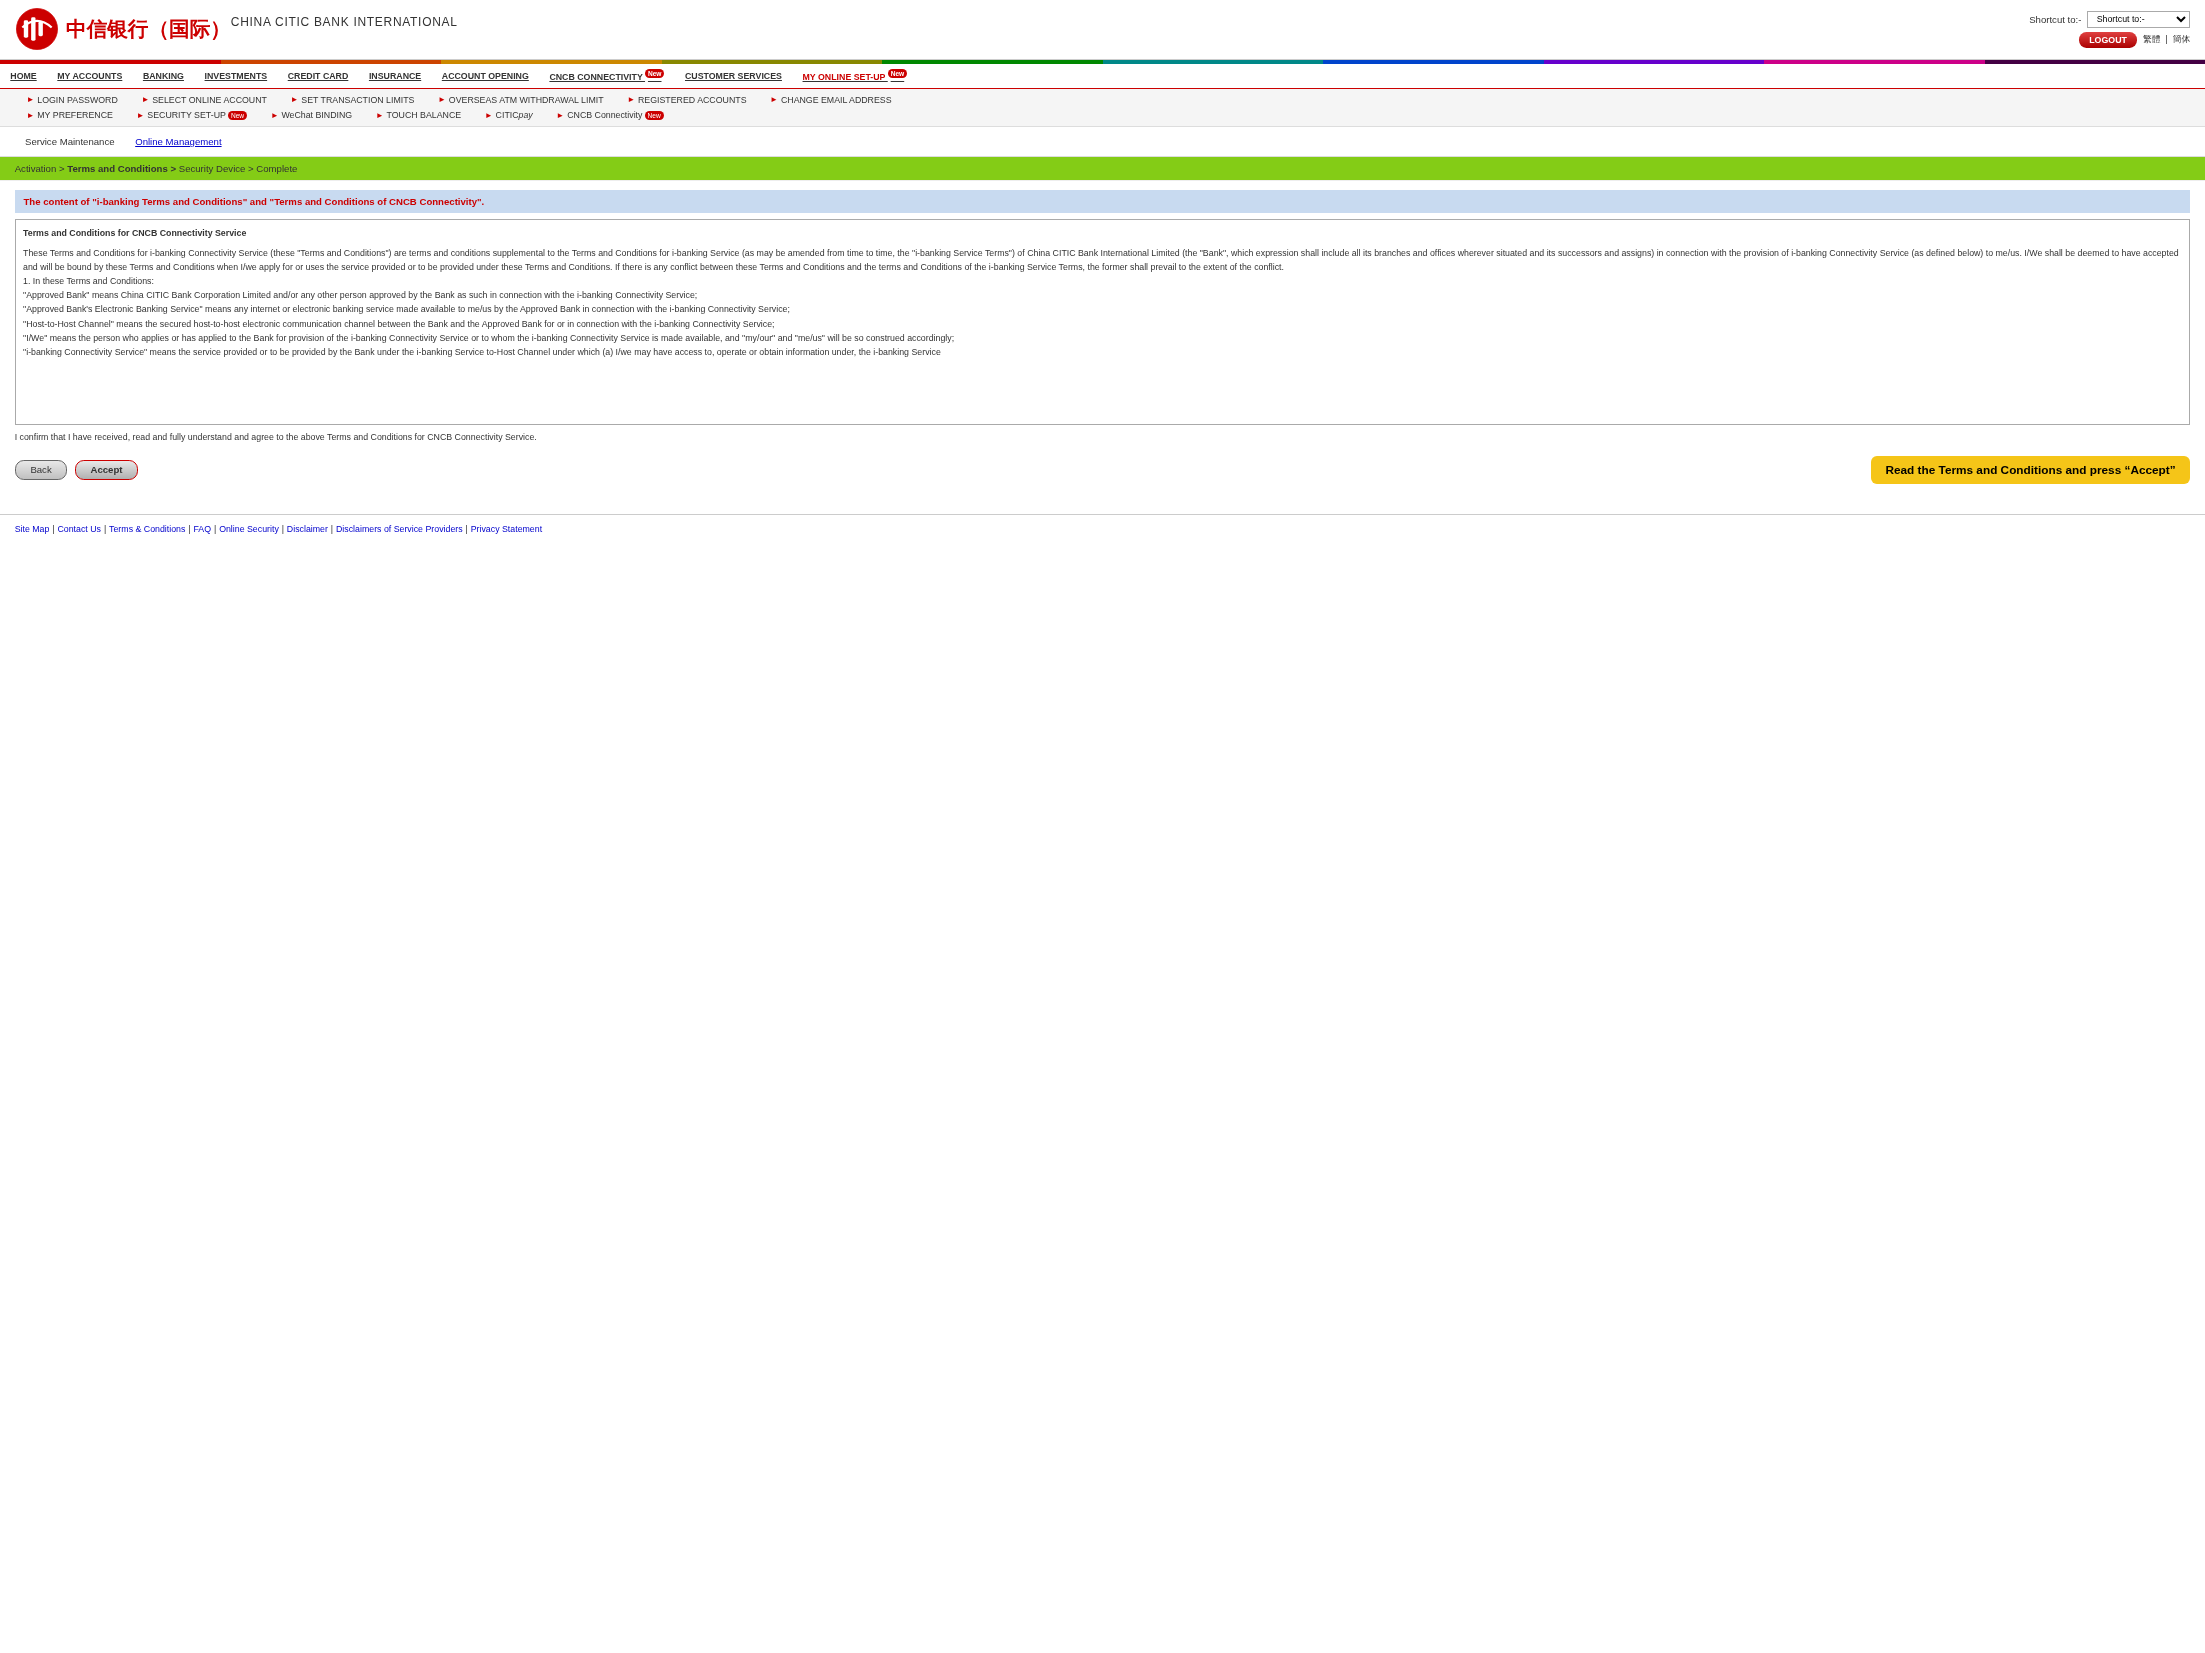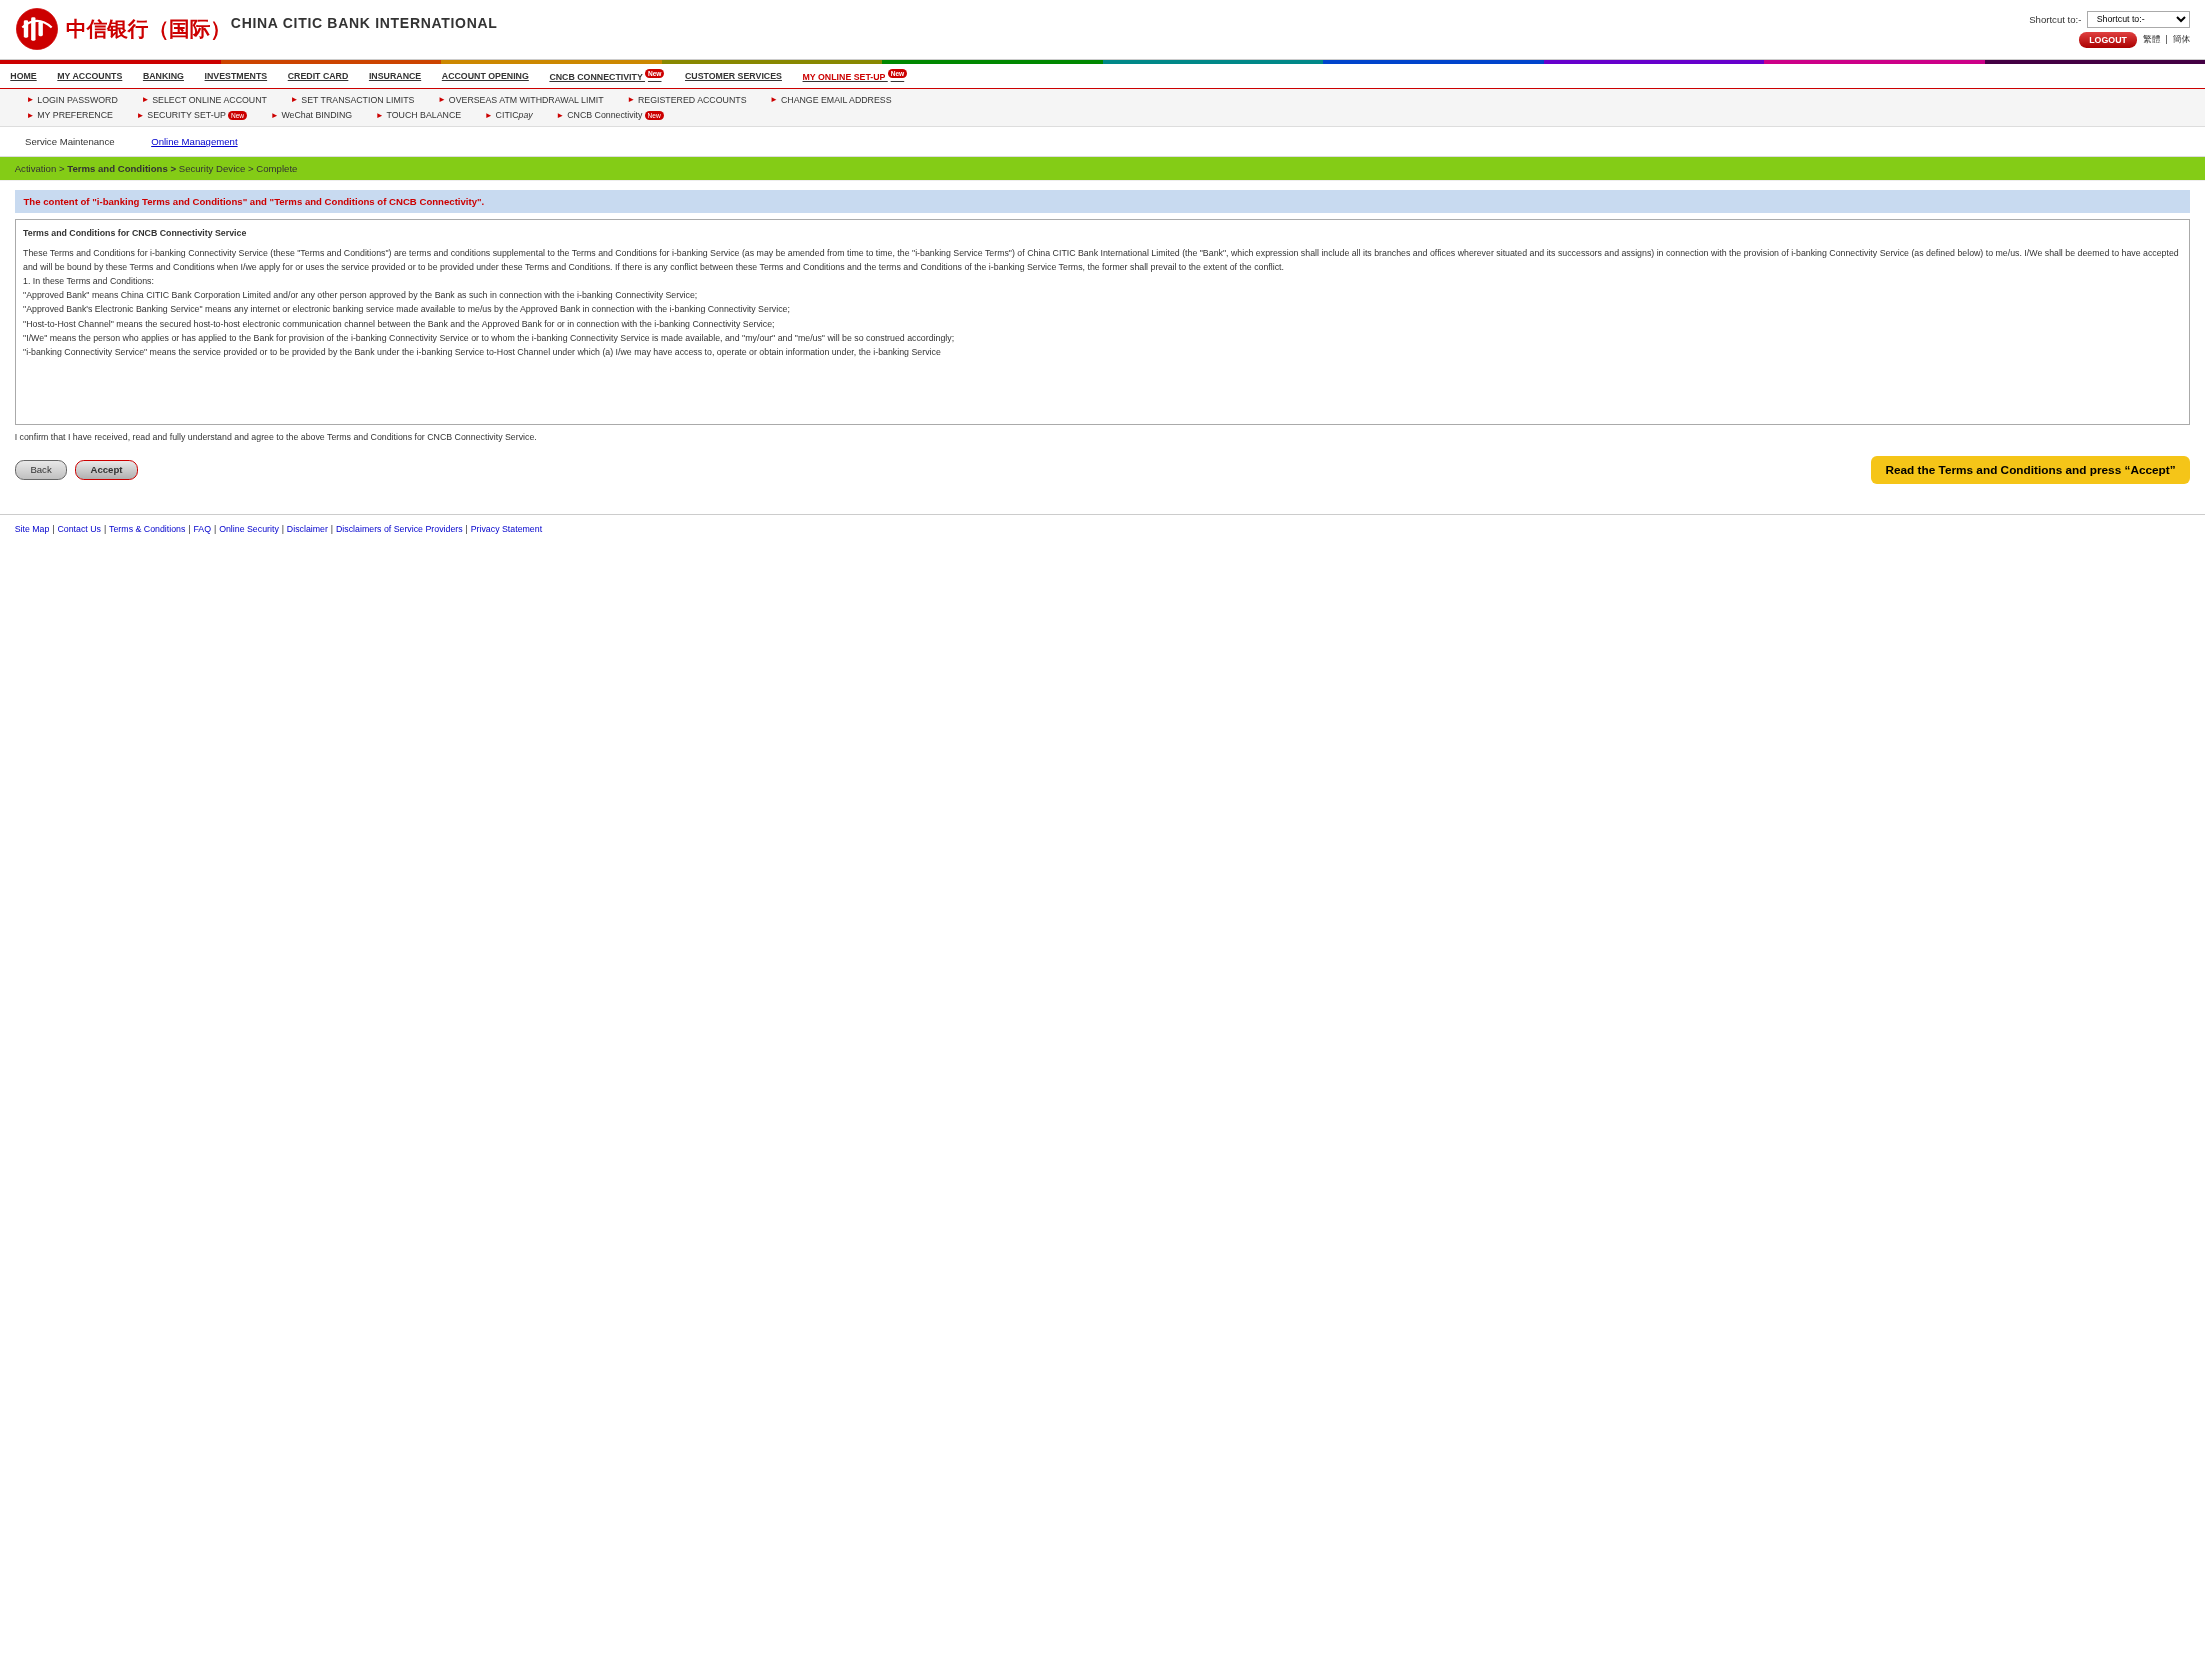--- a/index.html
+++ b/index.html
@@ -3,21 +3,21 @@
   <meta charset="utf-8">
   <style>
     * { margin: 0; padding: 0; box-sizing: border-box; }
     body { font-family: Arial, sans-serif; font-size: 9.6px; background: #fff; color: #333; }
 
     
     .header { display: flex; align-items: center; justify-content: space-between; padding: 7.4px 14.7px; border-bottom: 0.7px solid #ccc; }
     .logo-area { display: flex; align-items: center; gap: 7.4px; }
     .logo-text { display: flex; }
     .logo-chinese { font-size: 20.6px; color: #cc0000; font-weight: bold; }
-    .logo-english { font-size: 14px; color: #333; letter-spacing: 0.7px; font-weight: bold; }
+    .logo-english { font-size: 12px; color: #333; letter-spacing: 0.7px; }
 
     .header-right { display: flex; flex-direction: column; align-items: flex-end; gap: 4.4px; }
     .shortcut-row { display: flex; align-items: center; gap: 5.9px; }
     .shortcut-select { border: 0.7px solid #aaa; padding: 1.5px 4.4px; font-size: 8.8px; min-width: 103px; background: #fff; }
     .logout-row { display: flex; align-items: center; gap: 5.9px; }
     .logout-btn { background: linear-gradient(to bottom, #e04040, #aa0000); color: #fff; border: none; padding: 2.9px 10.3px; border-radius: 7.4px; font-size: 8.8px; font-weight: bold; cursor: pointer; }
     .lang-links { font-size: 8.8px; color: #333; }
     .lang-links a { color: #333; text-decoration: none; }
 
     
@@ -31,21 +31,21 @@
     .nav-badge { background: #cc0000; color: #fff; font-size: 6.6px; padding: 0.7px 2.9px; border-radius: 5.9px; font-weight: bold; vertical-align: super; }
 
     
     .sub-nav { background: #f5f5f5; border-bottom: 0.7px solid #ddd; padding: 2.9px 14.7px; display: flex; flex-wrap: wrap; gap: 0; }
     .sub-nav-row { display: flex; flex-wrap: wrap; width: 100%; }
     .sub-nav-item { display: flex; align-items: center; padding: 2.9px 11.8px; font-size: 8.8px; color: #333; text-decoration: none; white-space: nowrap; cursor: pointer; }
     .sub-nav-item .arrow { color: #cc0000; margin-right: 2.9px; font-size: 8px; }
     .sub-nav-new { background: #cc0000; color: #fff; font-size: 6.6px; padding: 0.7px 2.9px; border-radius: 5.9px; margin-left: 2.2px; vertical-align: super; }
 
     
-    .service-tabs { padding: 5.9px 14.7px; border-bottom: 0.7px solid #ddd; display: flex; gap: 16px; }
+    .service-tabs { padding: 5.9px 14.7px; border-bottom: 0.7px solid #ddd; display: flex; gap: 0; }
     .service-tab { padding: 2.9px 10.3px; font-size: 9.6px; cursor: pointer; text-decoration: none; color: #333; }
     .service-tab-link { color: #0000cc; text-decoration: underline; font-size: 9.6px; padding: 2.9px 10.3px; }
 
     
     .breadcrumb { padding: 5.9px 14.7px; font-size: 9.6px; color: #333; background: #84cc16; border-bottom: 0.7px solid #eee; }
 
     
     .content { padding: 8.8px 14.7px; }
 
     .section-header { background: #c8daf0; padding: 5.9px 8.8px; font-size: 9.6px; color: #cc0000; font-weight: bold; margin-bottom: 5.9px; }

